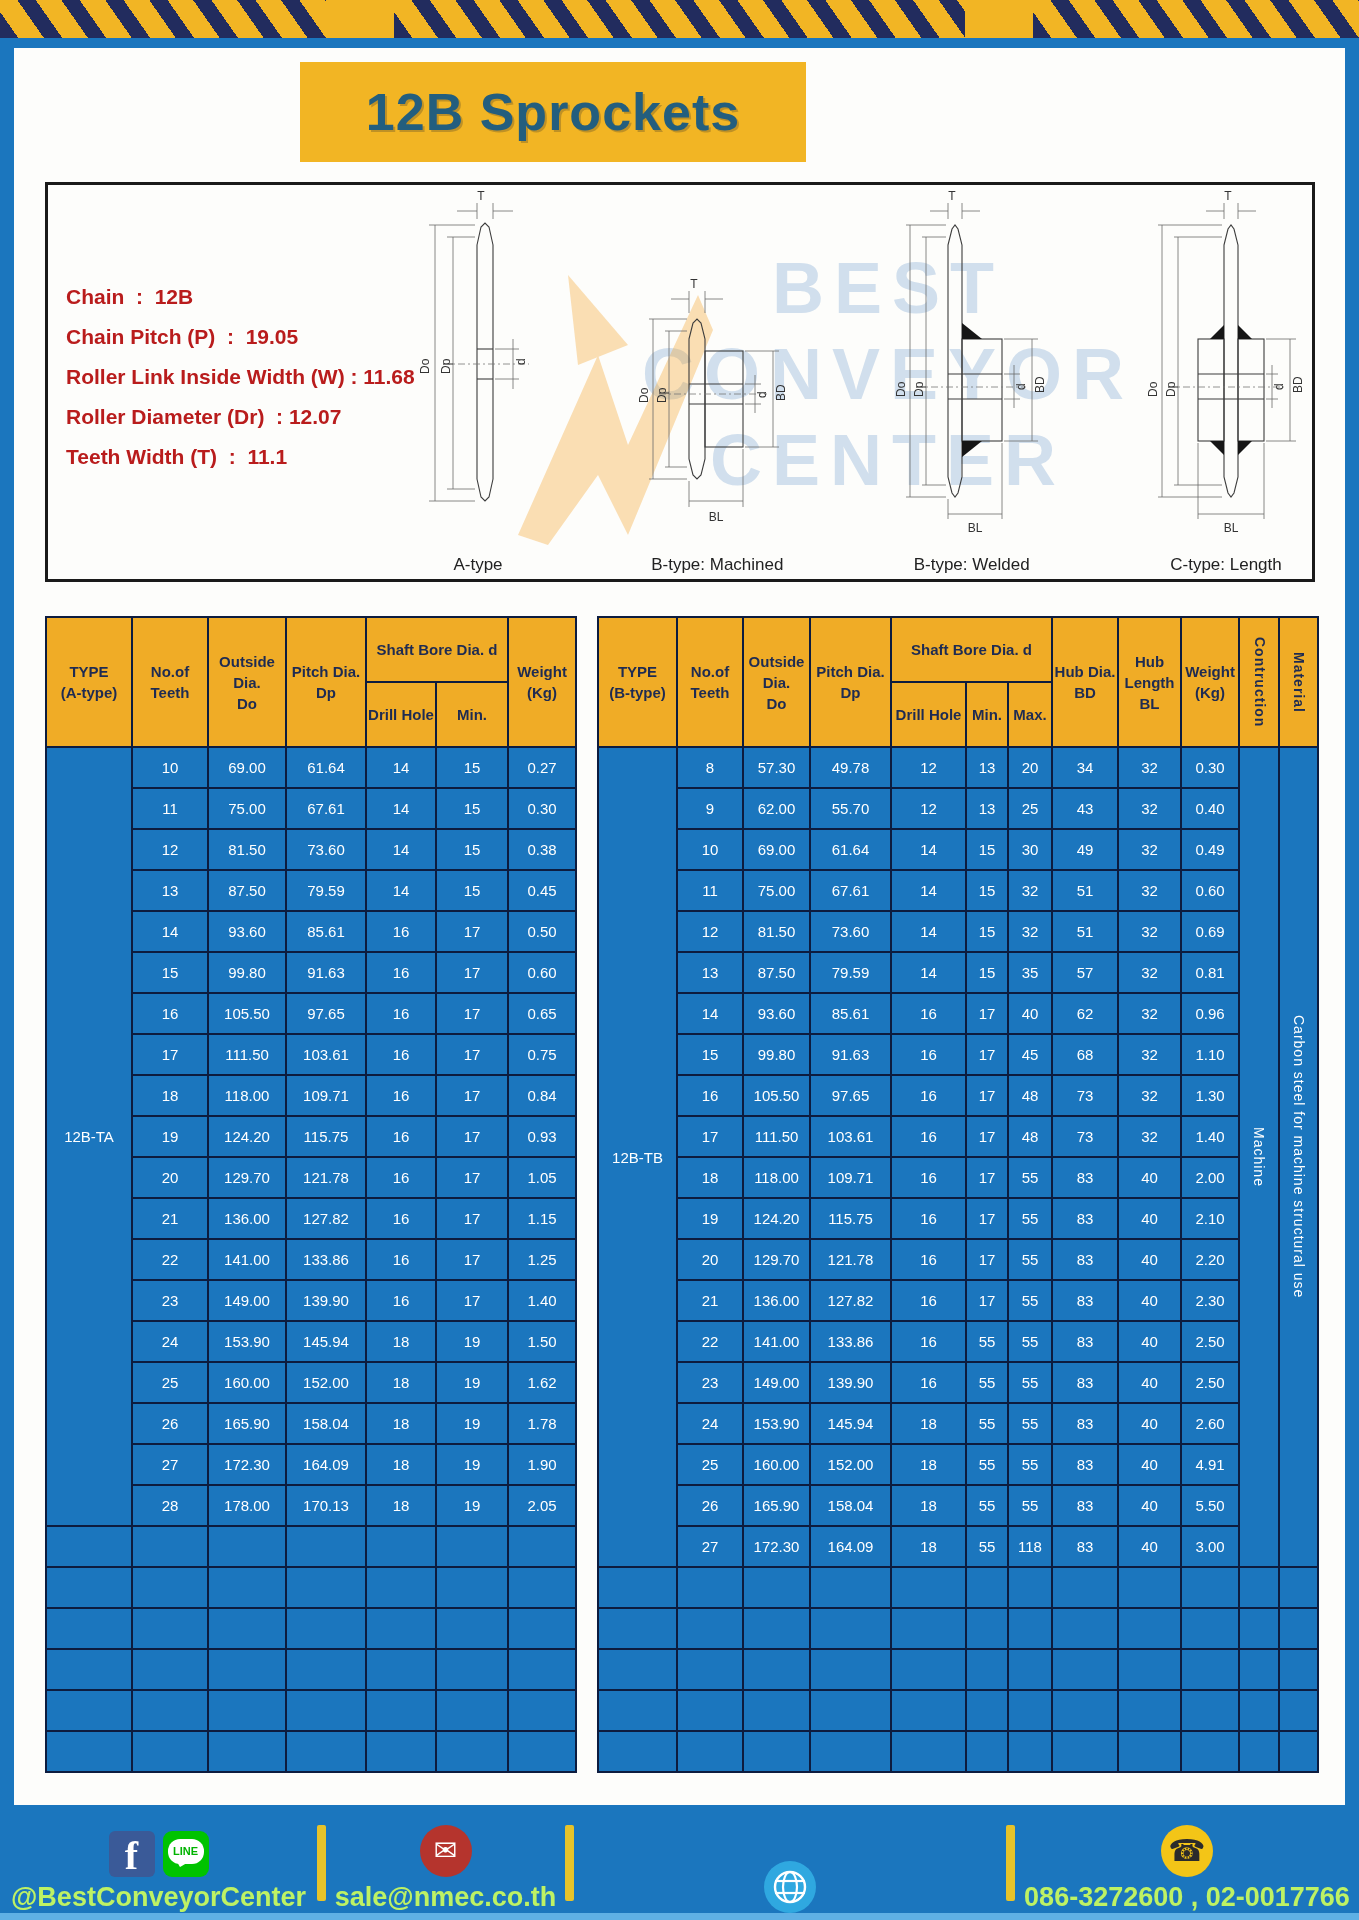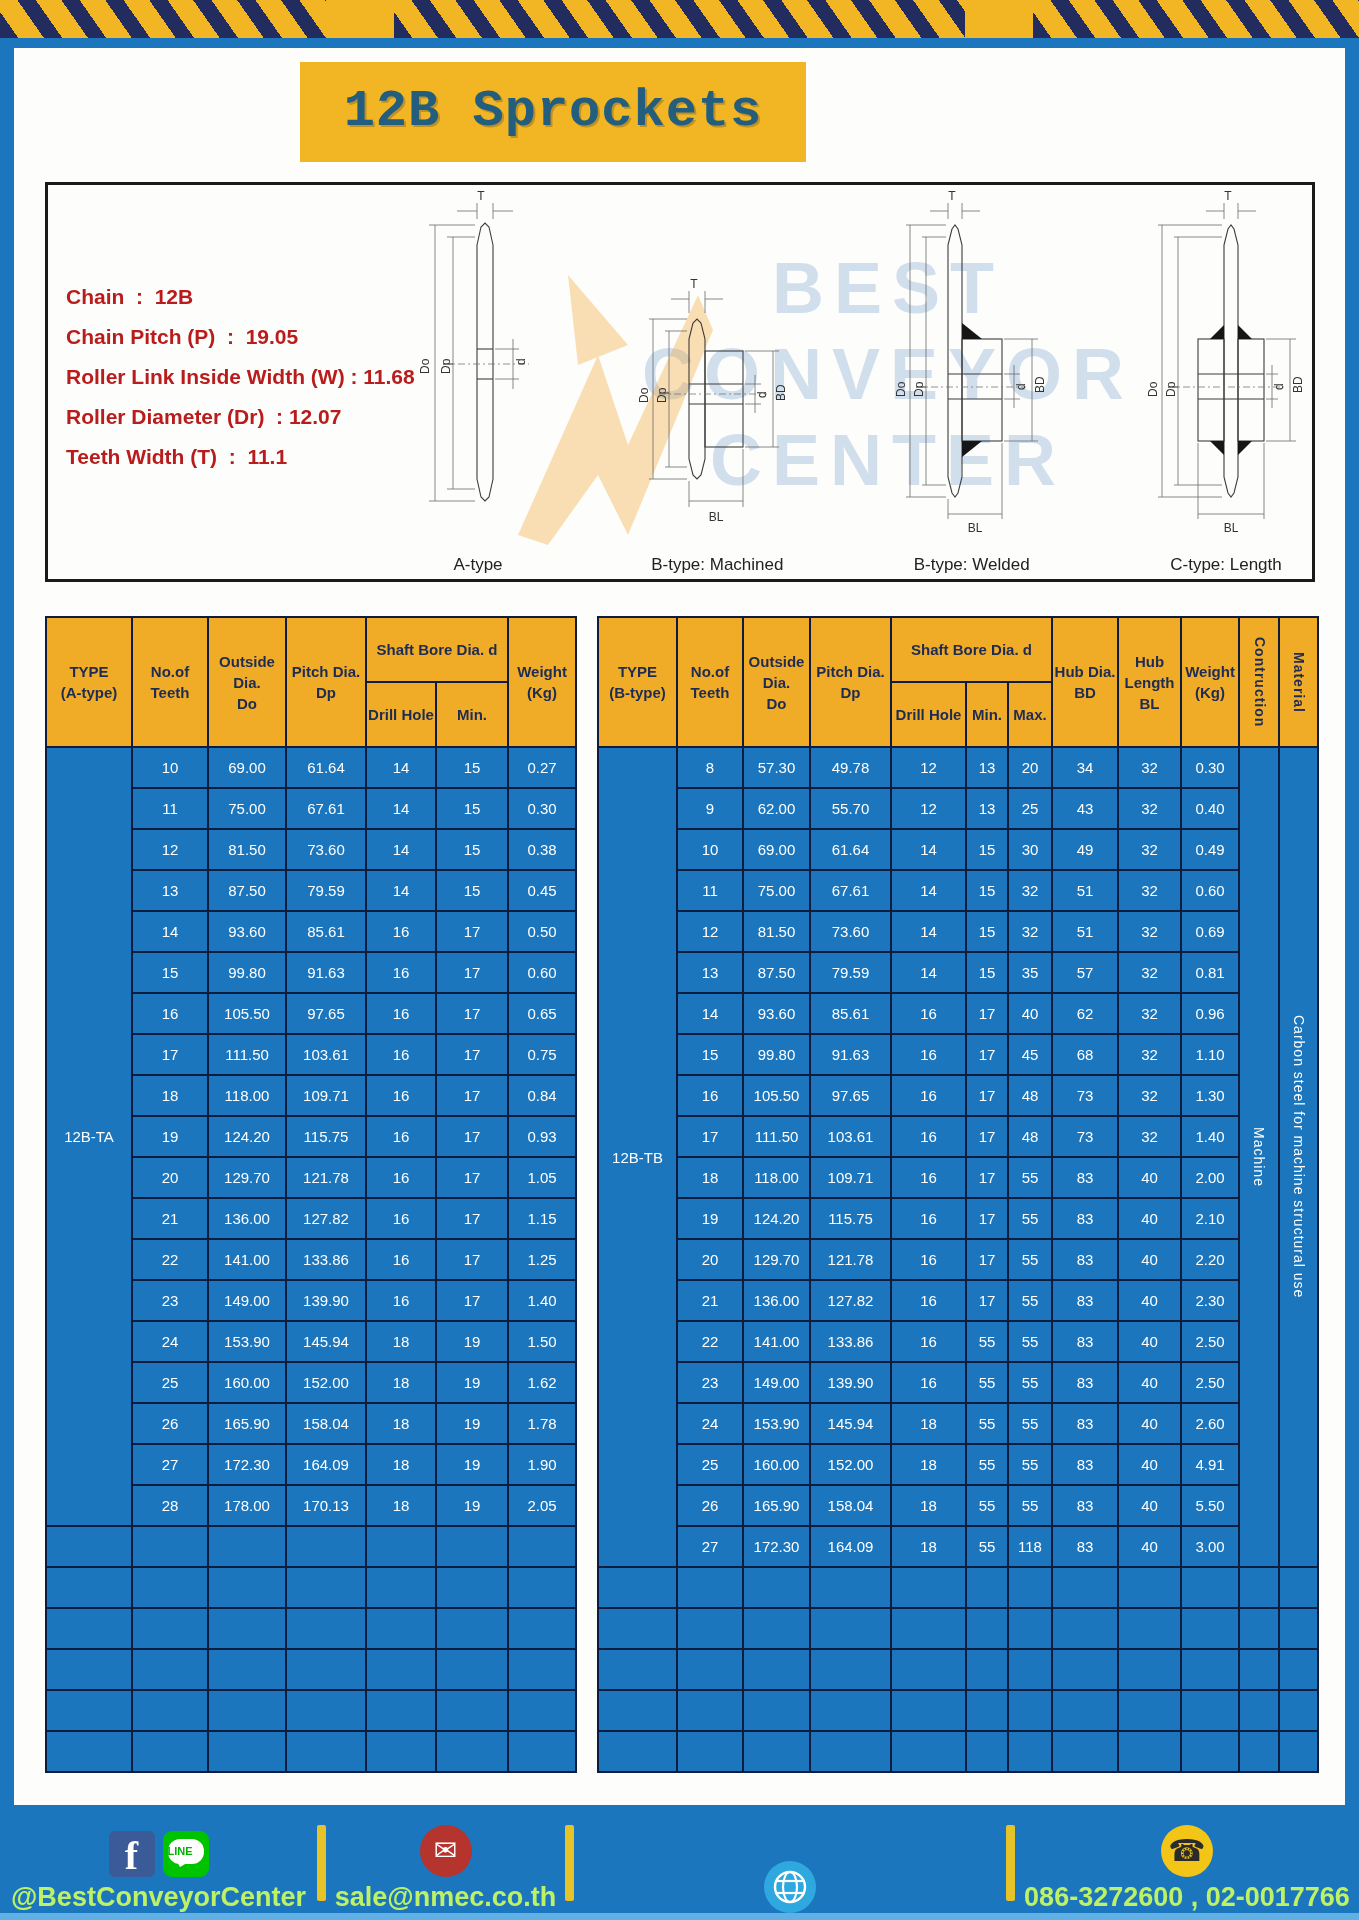--- a/index.html
+++ b/index.html
@@ -9,21 +9,21 @@
   
   .hazard-bar { position:absolute; top:0; left:0; right:0; height:38px; display:flex; }
   .hz { background:repeating-linear-gradient(55deg,#222C5E 0 15px,#F2B524 15px 36px); }
   .hz-gap { background:#F2B524; }
   .hz1,.hz5 { width:24%; } .hz3 { width:42%; } .hz2,.hz4 { width:5%; }
 
   
   .sheet { position:absolute; top:48px; left:14px; right:14px; bottom:115px; background:#FDFDFB; }
 
   .banner { margin:14px 0 0 286px; width:506px; height:100px; background:#F2B524;
-            text-align:center; line-height:100px;font-family:Liberation Mono, monospace; }
+            text-align:center; line-height:100px; }
   .banner span { font-size:52px; font-weight:bold; color:#235E7E; letter-spacing:1px;
                  text-shadow:2px 2px 0 rgba(40,40,40,0.25); }
 
   
   .diagram-box { position:relative; margin:20px 0 0 31px; width:1270px; height:400px;
                  border:3px solid #1a1a1a; background:#FDFDFB; overflow:hidden; }
   .specs { position:absolute; left:18px; top:92px; }
   .spec-line { font-size:21px; font-weight:bold; color:#b91c1c; line-height:40px; white-space:pre; }
 
   .watermark { position:absolute; left:560px; top:60px; width:560px; text-align:center;
@@ -64,21 +64,21 @@
   .f1 { width:317px; } .f2 { width:239px; } .f3 { width:432px; } .f4 { flex:1; }
   .f-divider { width:9px; height:76px; background:#E7C32A; border-radius:2px; }
   .f-text { color:#bef264; font-weight:bold; font-size:27px; white-space:nowrap; }
   .icon-row { display:flex; gap:8px; align-items:center; }
   .fb-icon { width:46px; height:46px; background:#3A5A98; border-radius:6px; color:#fff;
              font-size:40px; font-weight:bold; text-align:center; line-height:50px;
              font-family:"Liberation Serif",serif; }
   .line-icon { width:46px; height:46px; background:#00C300; border-radius:9px; position:relative; }
   .line-bubble { position:absolute; left:5px; top:8px; width:36px; height:25px; background:#fff;
                  border-radius:12px; color:#00B300; font-size:11px; font-weight:bold;
-                 text-align:left; line-height:25px; letter-spacing:0; }
+                 text-align:center; line-height:25px; letter-spacing:0; }
   .line-tail { position:absolute; left:11px; top:30px; width:0; height:0;
                border:6px solid transparent; border-top-color:#fff; transform:rotate(15deg); }
   .circle-icon { width:52px; height:52px; border-radius:50%; display:flex; align-items:center;
                  justify-content:center; }
   .mail-icon { background:#B5342D; color:#fff; font-size:28px; }
   .globe-icon { background:#2FA8E0; }
   .phone-icon { background:#F3C517; color:#2b2b2b; font-size:30px; font-family:"DejaVu Sans",sans-serif; }
 </style>
 </head>
 <body>

